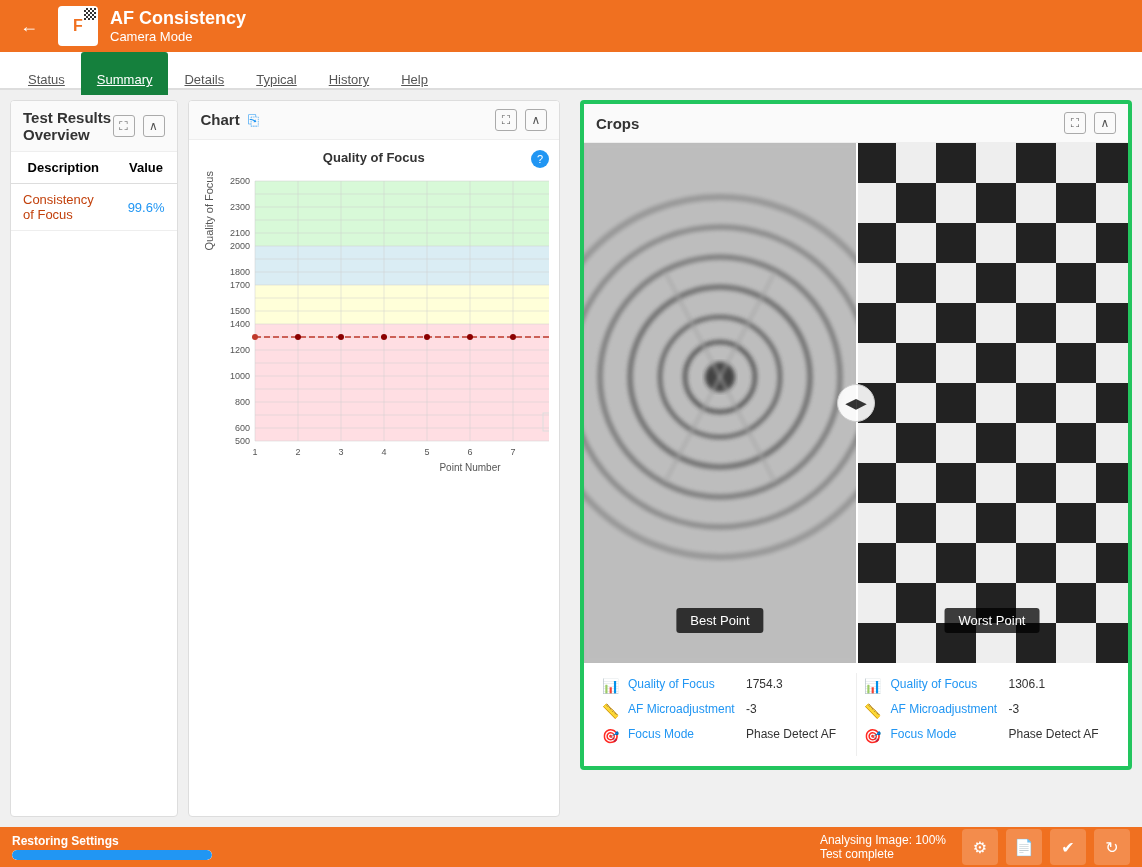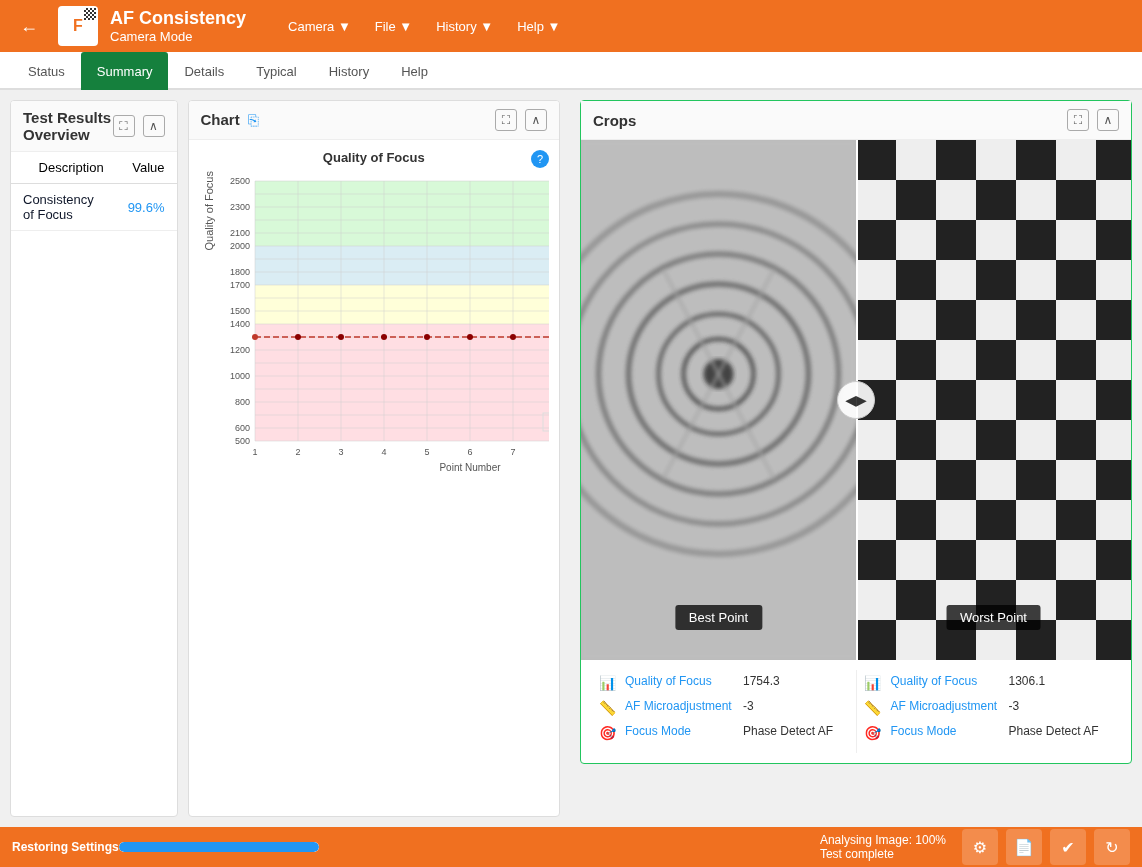--- a/index.html
+++ b/index.html
@@ -47,26 +47,27 @@
 
     
     .tab-bar {
       background: #fff;
       border-bottom: 2px solid #ddd;
       display: flex;
       padding: 0 12px;
       height: 38px;
     }
     .tab-item {
-      padding: 12px 16px;
+      padding: 20px 16px;
       cursor: pointer;
       font-size: 13px;
       color: #555;
       border-bottom: 3px solid transparent;
       margin-bottom: -2px;
+      text-decoration: underline;
     }
     .tab-item.active {
       color: #fff;
       background: #15803d;
       border-radius: 3px 3px 0 0;
     }
 
     
     .main-content {
       display: flex;
@@ -122,32 +123,32 @@
       color: #555;
       font-size: 12px;
     }
 
     
     .results-table {
       width: 100%;
       border-collapse: collapse;
     }
     .results-table th {
-      text-align: right;
+      text-align: center;
       padding: 8px 12px;
-      font-weight: normal;
+      font-weight: bold;
       font-size: 13px;
       border-bottom: 1px solid #ddd;
     }
     .results-table td {
       padding: 8px 12px;
       border-bottom: 1px solid #eee;
       font-size: 13px;
     }
-    .results-table td:first-child { color: #0f172a; }
+    .results-table td:first-child { color: #c2410c; }
     .results-table td:last-child { color: #2196F3; }
 
     
     .chart-container {
       padding: 10px;
       position: relative;
     }
     .chart-title {
       text-align: center;
       font-weight: bold;
@@ -186,21 +187,21 @@
       font-size: 11px;
       color: #555;
       text-align: center;
       padding-right: 4px;
       white-space: nowrap;
     }
 
     
     .crops-panel {
       background: #fff;
-      border: 1px solid #22c55e;
+      border: 4px solid #22c55e;
       border-radius: 4px;
     }
 
     
     .crops-stats {
       display: flex;
       padding: 10px;
       gap: 0;
     }
     .crops-stats-col {
@@ -236,20 +237,21 @@
     .status-bar {
       height: 40px;
       background: #f07020;
       display: flex;
       align-items: center;
       padding: 0 12px;
       gap: 16px;
     }
     .status-bar-left {
       display: flex;
+      flex-direction: column;
       flex: 1;
     }
     .status-label {
       color: #fff;
       font-weight: bold;
       font-size: 12px;
     }
     .progress-bar-bg {
       width: 200px;
       height: 10px;
@@ -289,26 +291,20 @@
 <div class="top-bar">
   <div class="back-btn">←</div>
   <div class="top-bar-logo">
     <div class="qr-corner"></div>
     <span>F</span>
   </div>
   <div class="app-title">
     <div class="title-main">AF Consistency</div>
     <div class="title-sub">Camera Mode</div>
   </div>
-  <nav class="top-nav">
-    <div class="top-nav-item">Camera ▼</div>
-    <div class="top-nav-item">File ▼</div>
-    <div class="top-nav-item">History ▼</div>
-    <div class="top-nav-item">Help ▼</div>
-  </nav>
 </div>
 
 <div class="tab-bar">
   <div class="tab-item">Status</div>
   <div class="tab-item active">Summary</div>
   <div class="tab-item">Details</div>
   <div class="tab-item">Typical</div>
   <div class="tab-item">History</div>
   <div class="tab-item">Help</div>
 </div>

